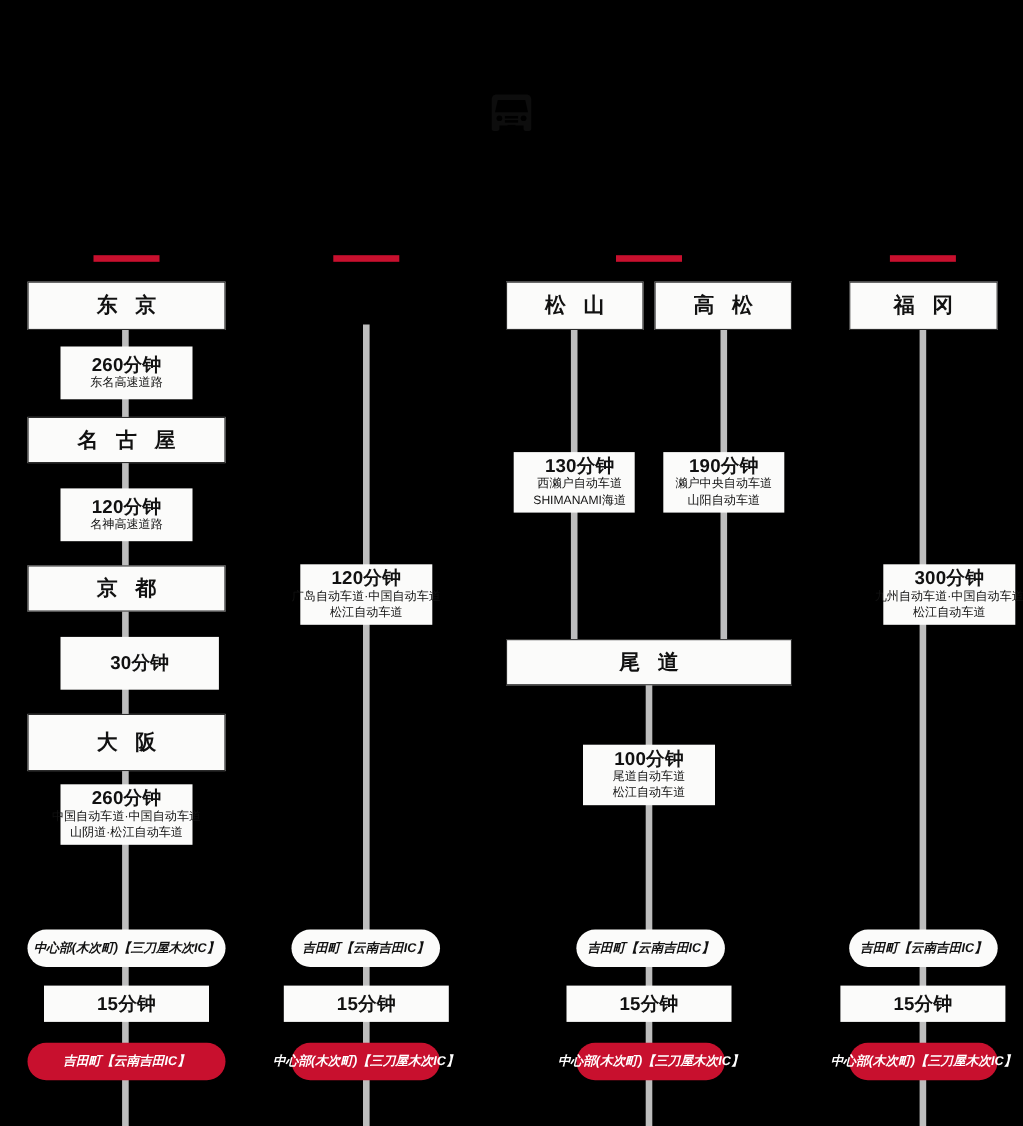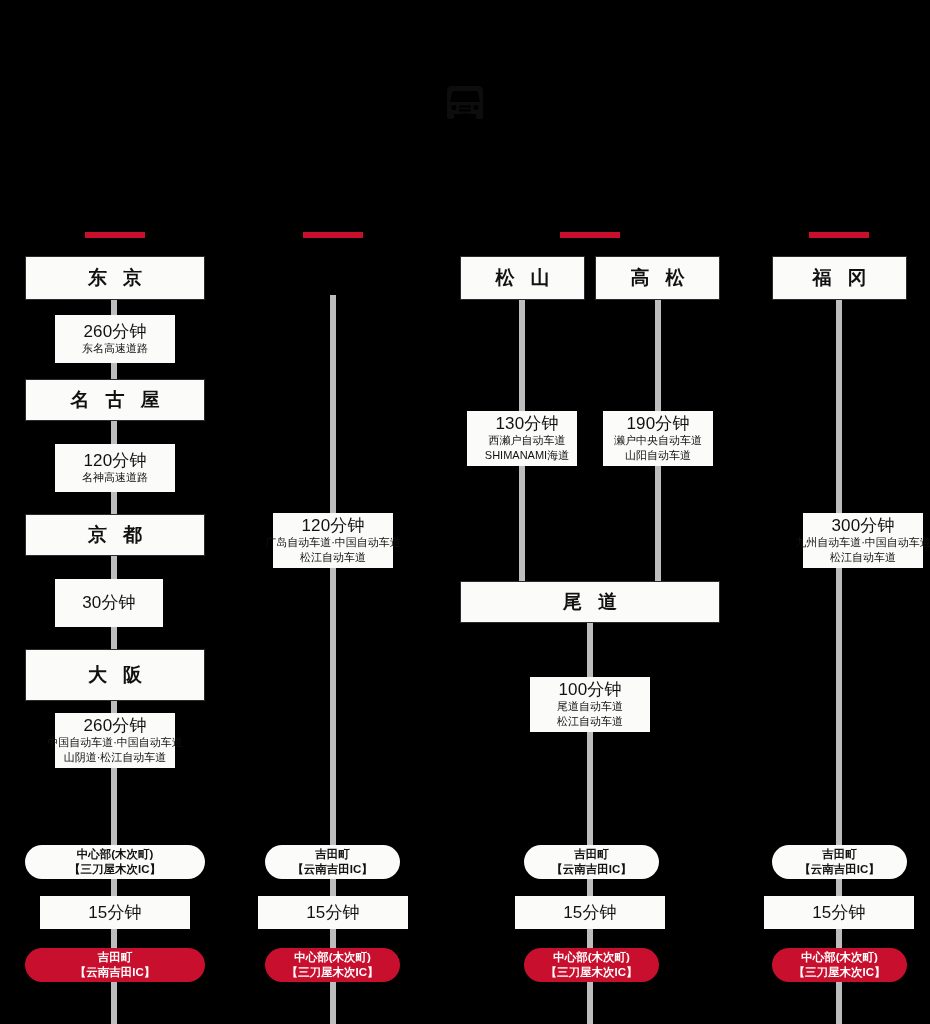--- a/index.html
+++ b/index.html
@@ -40,41 +40,41 @@
   }
 
   
   .dur-box{
     background:#FBFBFA;
     display:flex;flex-direction:column;align-items:center;justify-content:center;
     color:#111;
     text-align:center;
     white-space:nowrap;
   }
-  .dur-main{font-size:17px;font-weight:400;line-height:1.15;letter-spacing:.01em;}
+  .dur-main{font-size:17px;font-weight:700;line-height:1.15;letter-spacing:.01em;}
   .dur-sub{font-size:11px;font-weight:400;line-height:1.35;letter-spacing:0;}
 
   
   .conn{position:absolute;width:6px;background:#BDBDBD;}
 
   
   .red-band{
     position:absolute;
     background:#C8102E;
     display:flex;align-items:center;justify-content:center;
     color:#fff;font-weight:700;font-size:20px;
     letter-spacing:.3em;text-indent:.3em;
   }
 
   
   .pill{
     position:absolute;box-sizing:border-box;
     border-radius:999px;
-    display:flex;flex-direction:column;align-items:center;justify-content:center;
-    text-align:center;white-space:nowrap;line-height:1.28;
+    display:flex;align-items:center;justify-content:center;
+    text-align:center;white-space:nowrap;line-height:1.28;font-style:italic;
   }
   .pill-white{background:#FBFBFA;color:#111;font-size:11.5px;font-weight:700;}
   .pill-red{background:#C8102E;color:#fff;font-size:11.5px;font-weight:700;}
 
   .ln1,.ln2{display:block;}
 </style>
 </head>
 <body>
 
 <div class="stage">
@@ -107,21 +107,21 @@
 
   <div class="node city-box" style="left:25px;top:379px;width:180px;height:42px;">名 古 屋</div>
 
   <div class="node dur-box" style="left:55px;top:444px;width:120px;height:48px;">
     <span class="dur-main">120分钟</span>
     <span class="dur-sub">名神高速道路</span>
   </div>
 
   <div class="node city-box" style="left:25px;top:514px;width:180px;height:42px;">京 都</div>
 
-  <div class="node dur-box" style="left:55px;top:579px;width:108px;height:48px;">
+  <div class="node dur-box" style="left:55px;top:579px;width:144px;height:48px;">
     <span class="dur-main">30分钟</span>
   </div>
 
   <div class="node city-box" style="left:25px;top:649px;width:180px;height:52px;">大 阪</div>
 
   <div class="node dur-box" style="left:55px;top:713px;width:120px;height:55px;overflow:visible;">
     <span class="dur-main">260分钟</span>
     <span class="dur-sub">中国自动车道·中国自动车道</span>
     <span class="dur-sub">山阴道·松江自动车道</span>
   </div>

